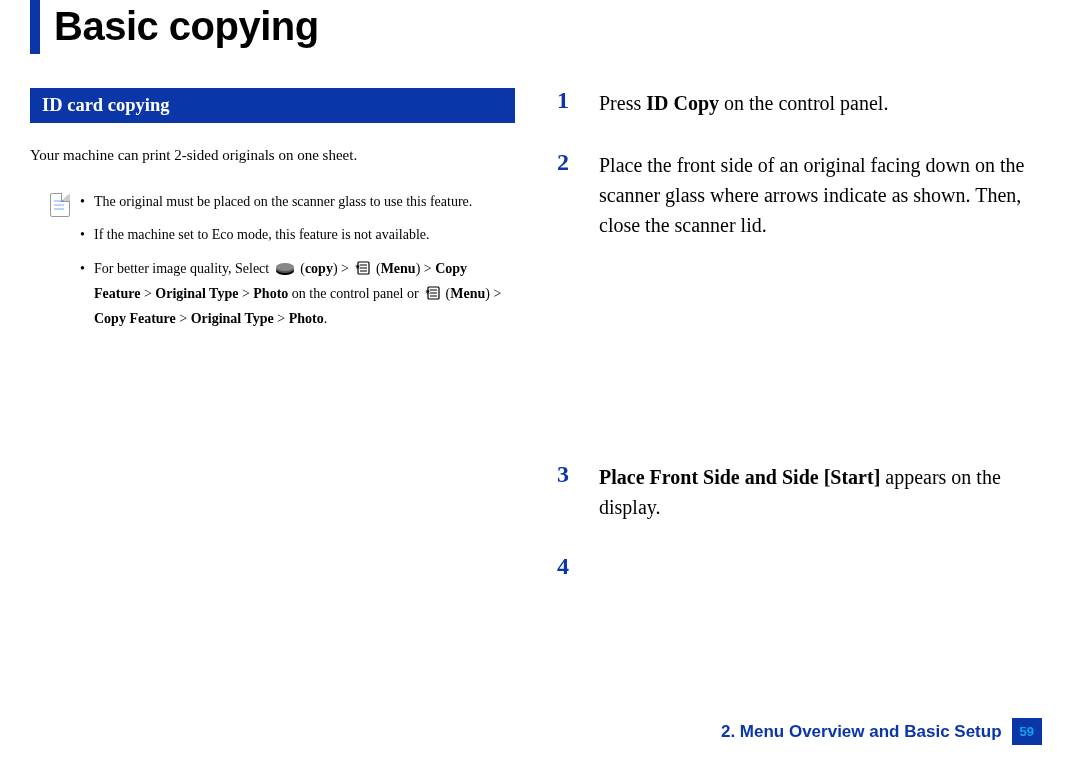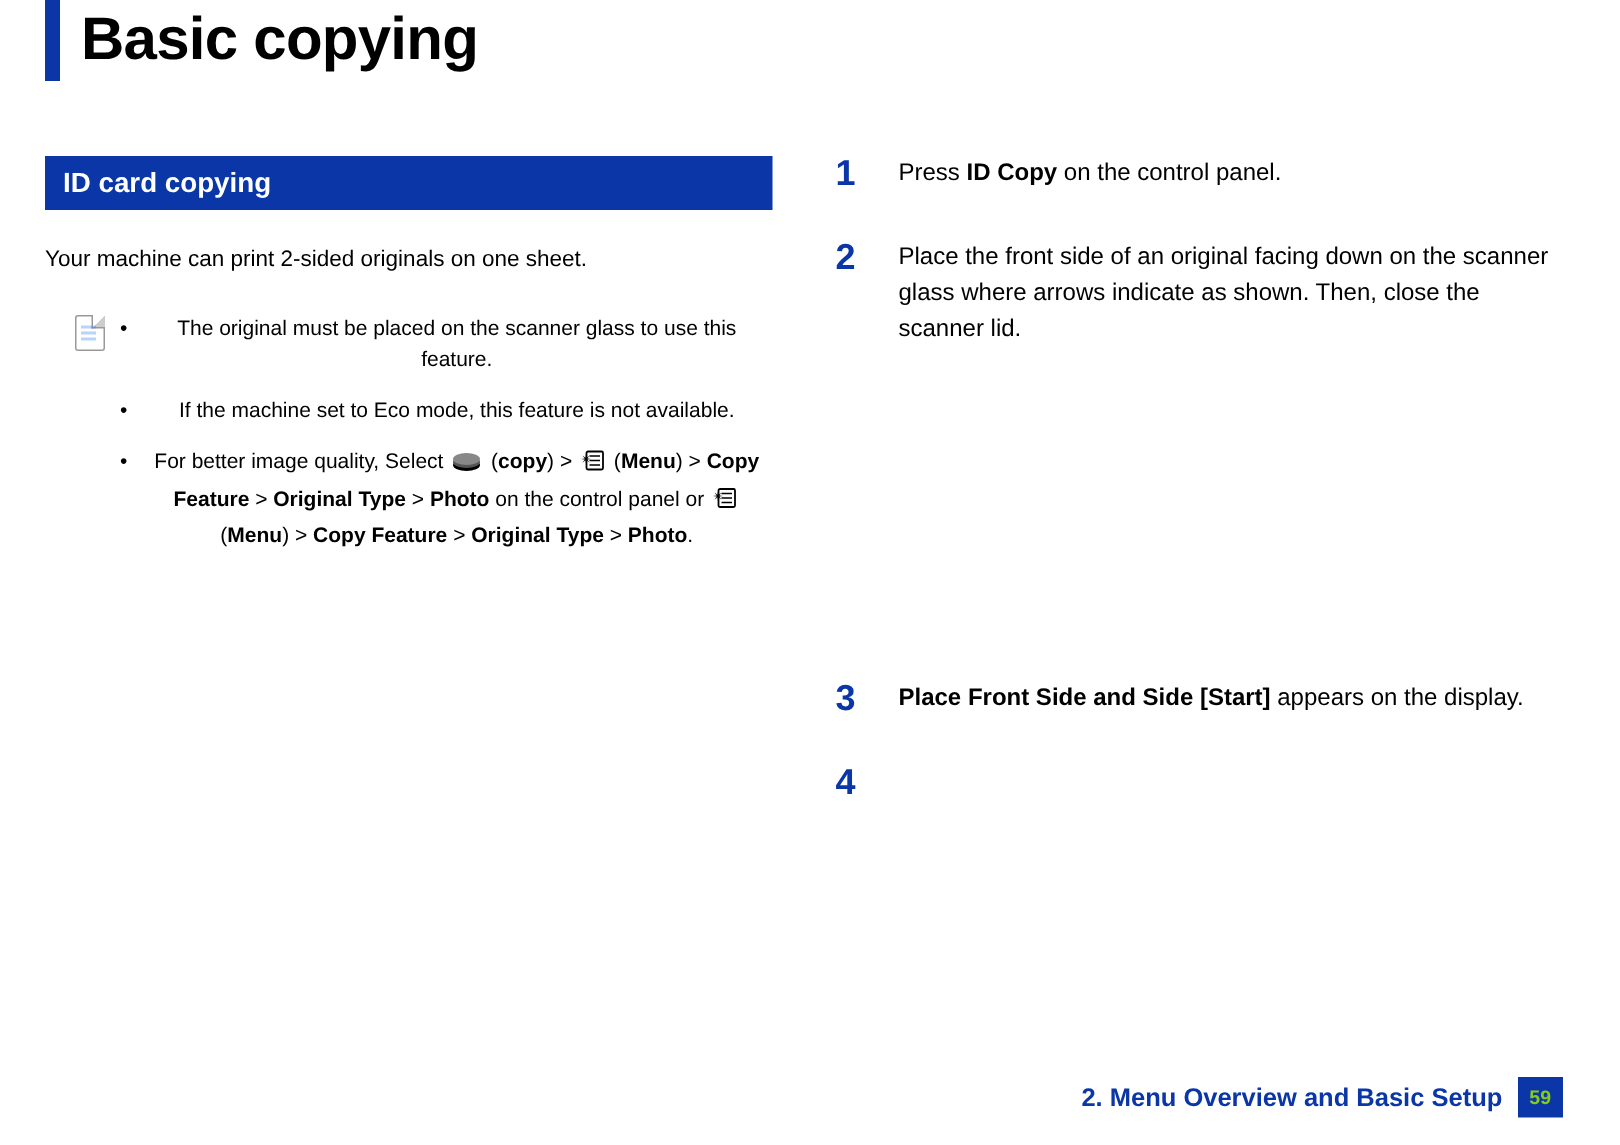--- a/index.html
+++ b/index.html
@@ -4,33 +4,33 @@
 <style>
   * { box-sizing: border-box; margin: 0; padding: 0; }
   html, body { width: 1080px; height: 763px; font-family: "Segoe UI", "Myriad Pro", Arial, sans-serif; color: #000; background: #fff; }
   .page { position: relative; width: 1072px; height: 763px; padding: 0 30px 0 30px; }
 
   
   .title-wrap { display: flex; align-items: stretch; margin-top: 0; }
   .title-bar { width: 10px; background: #0a36a8; margin-right: 14px; }
   .title { font-size: 40px; font-weight: 700; letter-spacing: -0.5px; padding: 6px 0 8px 0; line-height: 1; }
 
-  .columns { display: flex; gap: 42px; margin-top: 50px; }
+  .columns { display: flex; gap: 42px; margin-top: 34px; font-family: Liberation Serif, serif; }
   .col { flex: 1 1 0; }
 
   
   .section-head {
     background: #0a36a8; color: #fff; font-weight: 700; font-size: 18.5px;
     padding: 7px 12px; margin-bottom: 22px;
   }
 
   .para { font-size: 15px; line-height: 1.45; margin-bottom: 14px; }
 
   
-  .note { display: flex; gap: 10px; margin-top: 24px; font-size: 14px; line-height: 1.55; padding-left: 20px; text-align: center; }
+  .note { display: flex; gap: 10px; margin-top: 24px; font-size: 14px; line-height: 1.55; padding-left: 20px; }
   .note-icon {
     flex: 0 0 20px; width: 20px; height: 24px; border: 1px solid #999; border-radius: 2px;
     position: relative; background: #fff; margin-top: 2px;
   }
   .note-icon::before {
     content: ""; position: absolute; right: -1px; top: -1px; width: 8px; height: 8px;
     background: linear-gradient(135deg, #fff 0 50%, #ccc 50% 100%);
     border-left: 1px solid #999; border-bottom: 1px solid #999;
   }
   .note-icon::after {
@@ -44,32 +44,32 @@
   .note-body .tip-line { display: inline; }
 
   .ic { display: inline-block; vertical-align: -3px; margin: 0 2px; }
 
   
   .steps { }
   .step { display: flex; gap: 18px; margin-bottom: 22px; }
   .step-num {
     flex: 0 0 24px; font-size: 24px; font-weight: 700; color: #0a36a8; line-height: 1; padding-top: 0;
   }
-  .step-body { font-size: 16px; line-height: 1.5; }
+  .step-body { font-size: 20px; line-height: 1.5; }
   .step-body p { margin-bottom: 10px; }
   .gap-large { height: 190px; }
 
   
   .footer {
     position: absolute; bottom: 18px; right: 30px; display: flex; align-items: stretch; gap: 0;
     font-weight: 700;
   }
   .footer-text { color: #0a36a8; font-size: 17px; display: flex; align-items: center; padding-right: 10px; }
   .footer-page {
-    background: #0a36a8; color: #84cc16; font-size: 13px; display: flex; align-items: center;
+    background: #0a36a8; color: #0ea5e9; font-size: 13px; display: flex; align-items: center;
     padding: 6px 8px;
   }
 
   b { font-weight: 700; }
 </style>
 </head>
 <body>
 
 <div class="page">
 

